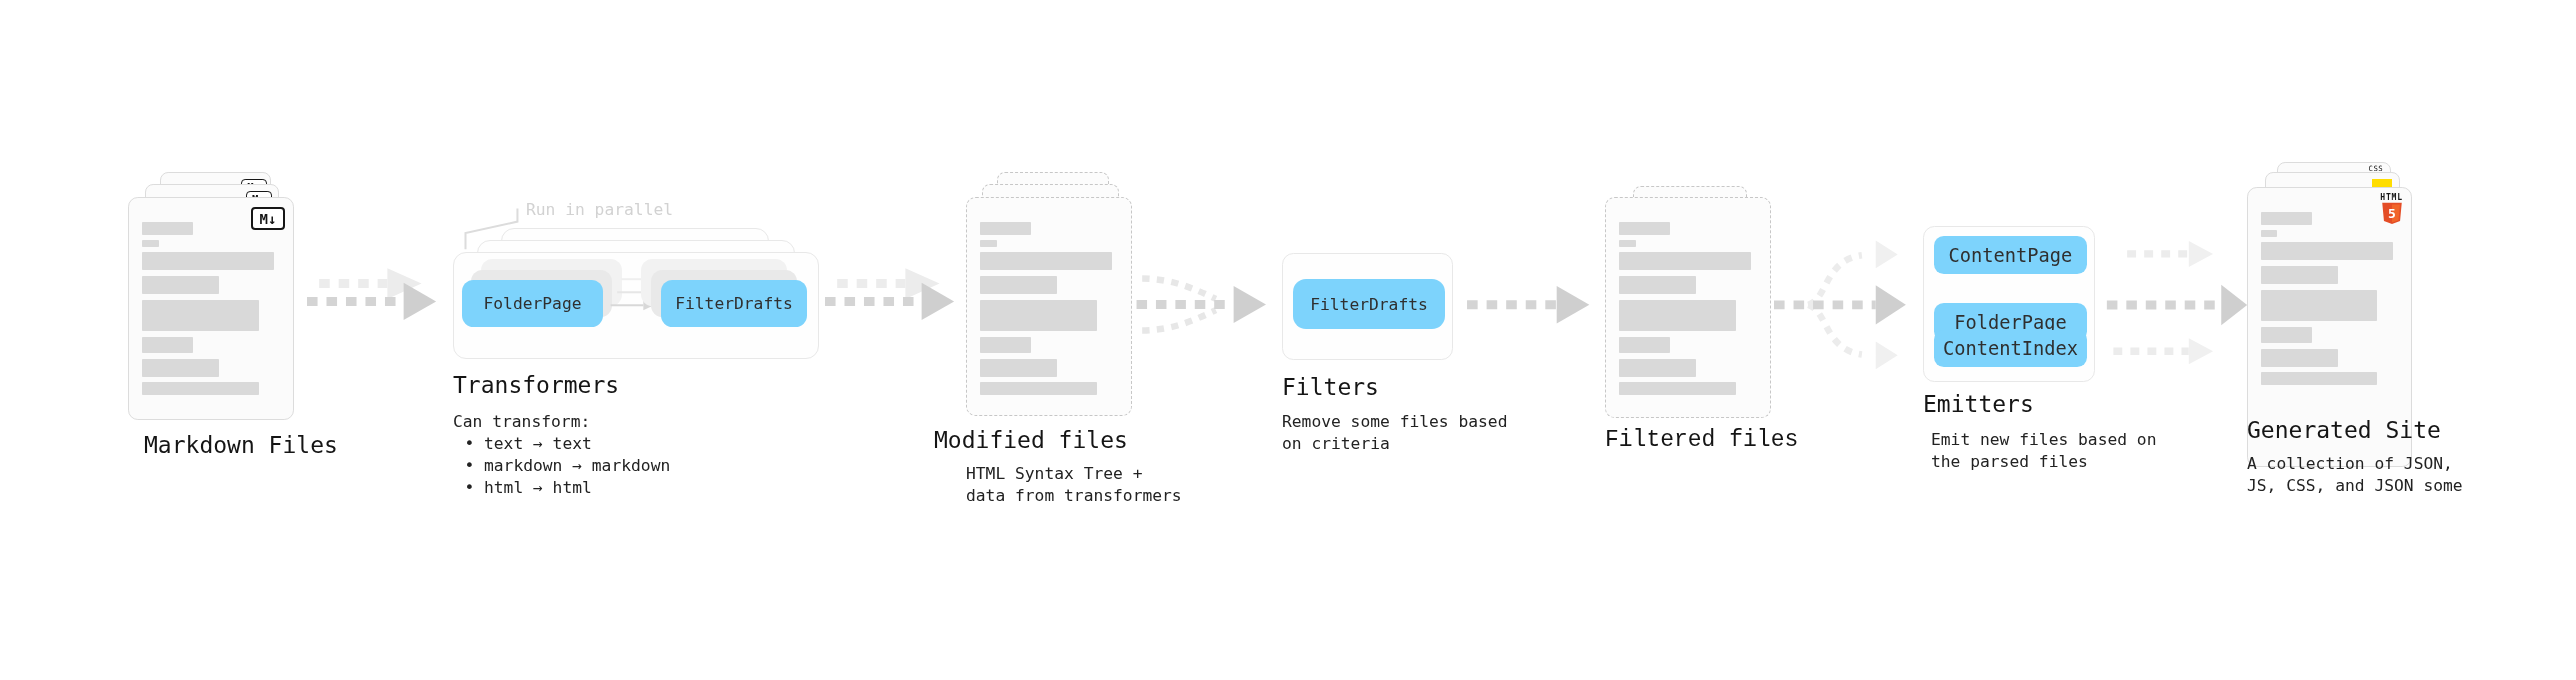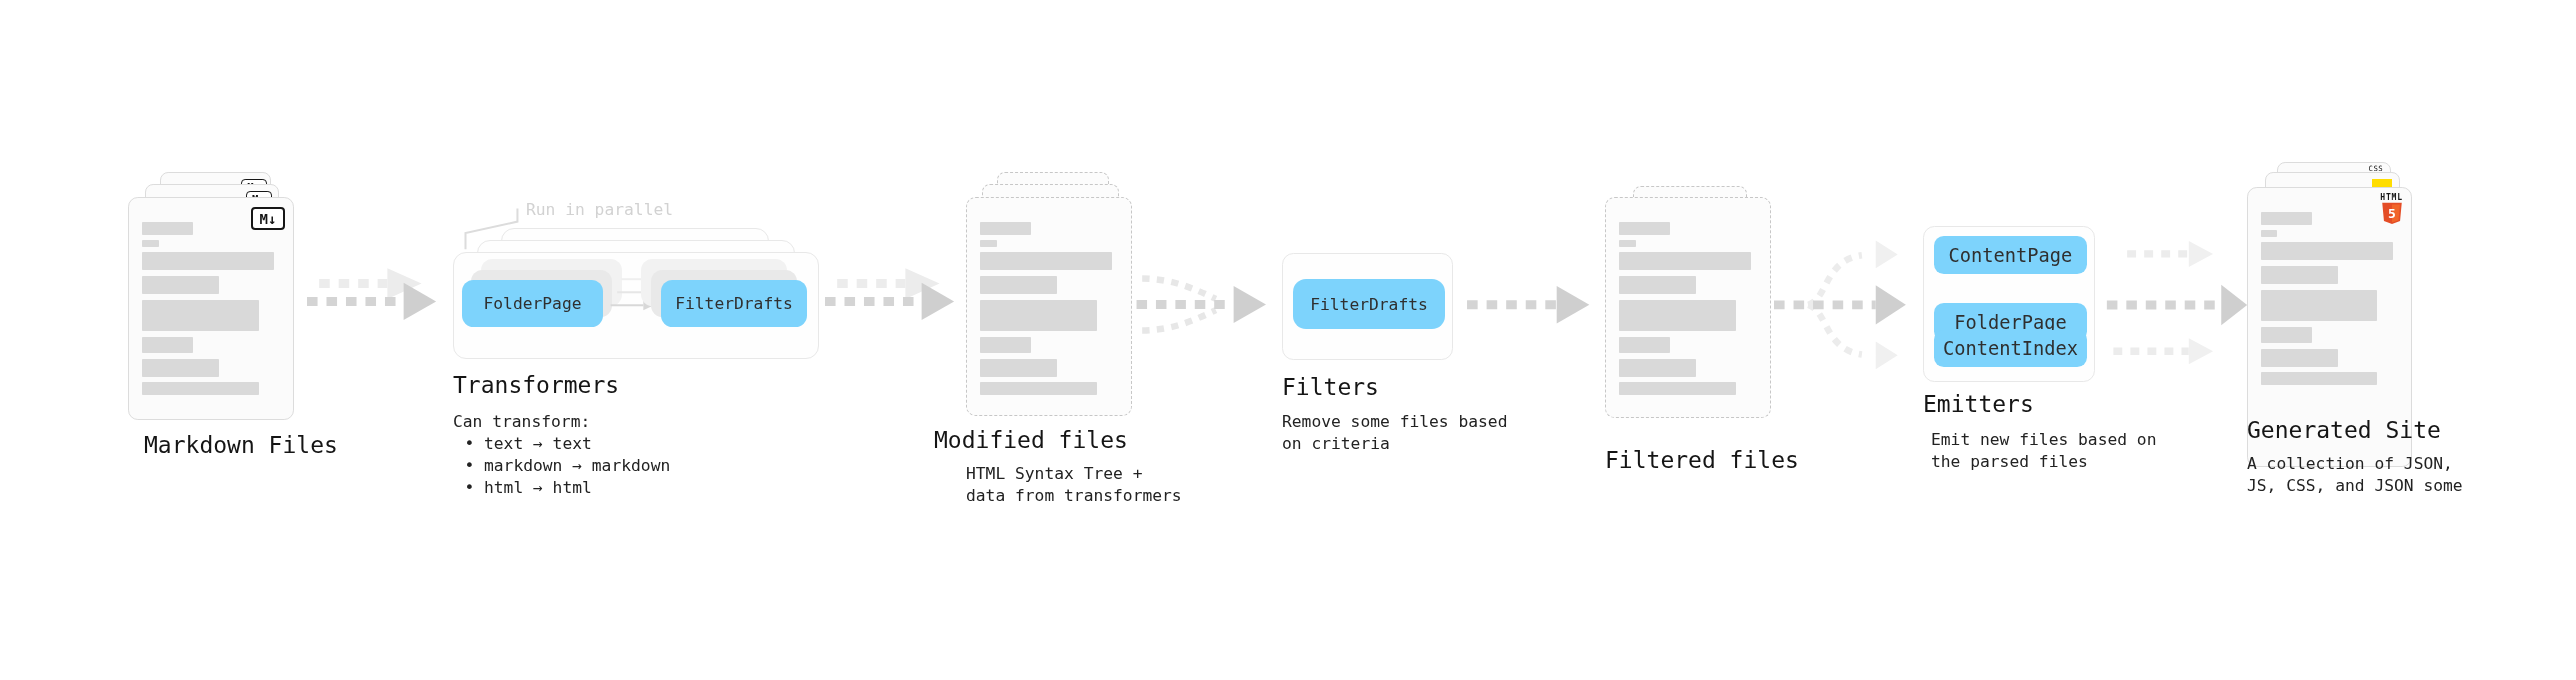--- a/index.html
+++ b/index.html
@@ -172,21 +172,21 @@
           <div class="bar" style="width: 37%; height: 12.2px;"></div>
           <div class="bar" style="width: 12%; height: 6.5px;"></div>
           <div class="bar" style="width: 96%; height: 18px;"></div>
           <div class="bar" style="width: 56%; height: 18px;"></div>
           <div class="bar" style="width: 85%; height: 31px;"></div>
           <div class="bar" style="width: 37%; height: 16.3px;"></div>
           <div class="bar" style="width: 56%; height: 18px;"></div>
           <div class="bar" style="width: 85%; height: 13px;"></div>
         </div>
     </div>
-    <div class="stage-label" style="left:1605px;top:447px;">Filtered files</div>
+    <div class="stage-label" style="left:1605px;top:427px;font-family:Liberation Mono, monospace;">Filtered files</div>
   </div>
 
   <svg class="arrow-svg" style="left:1774px;top:234px;" width="140" height="145" viewBox="0 0 172 178">
     <path d="M42,87 C66,80 62,32 108,26" fill="none" stroke="#ececec" stroke-width="8" stroke-dasharray="9 9"></path>
     <polygon points="125,8 125,42 152,25" fill="#f0f0f0"></polygon>
     <path d="M42,87 C66,94 62,142 108,148" fill="none" stroke="#ececec" stroke-width="8" stroke-dasharray="9 9"></path>
     <polygon points="125,132 125,166 152,149" fill="#f0f0f0"></polygon>
     <line x1="0" y1="87" x2="125" y2="87" stroke="#d4d4d4" stroke-width="11" stroke-dasharray="13 11"></line>
     <polygon points="125,63 125,111 162,87" fill="#cfcfcf"></polygon>
   </svg>

